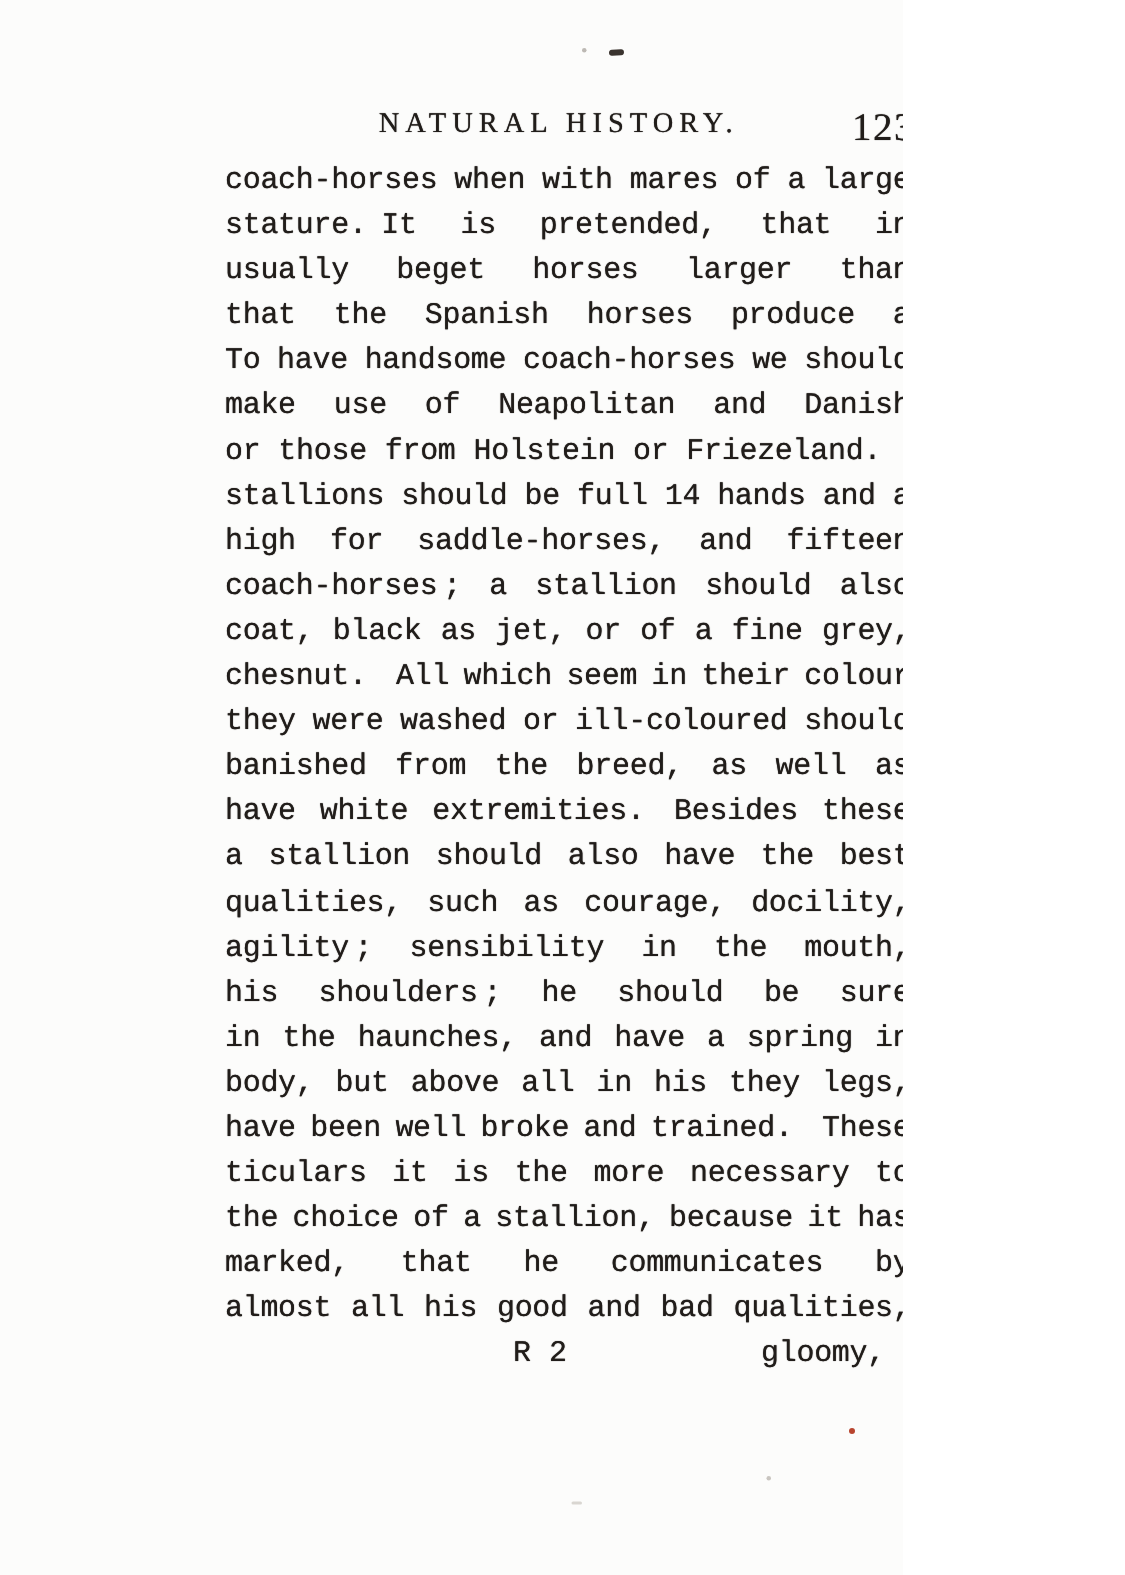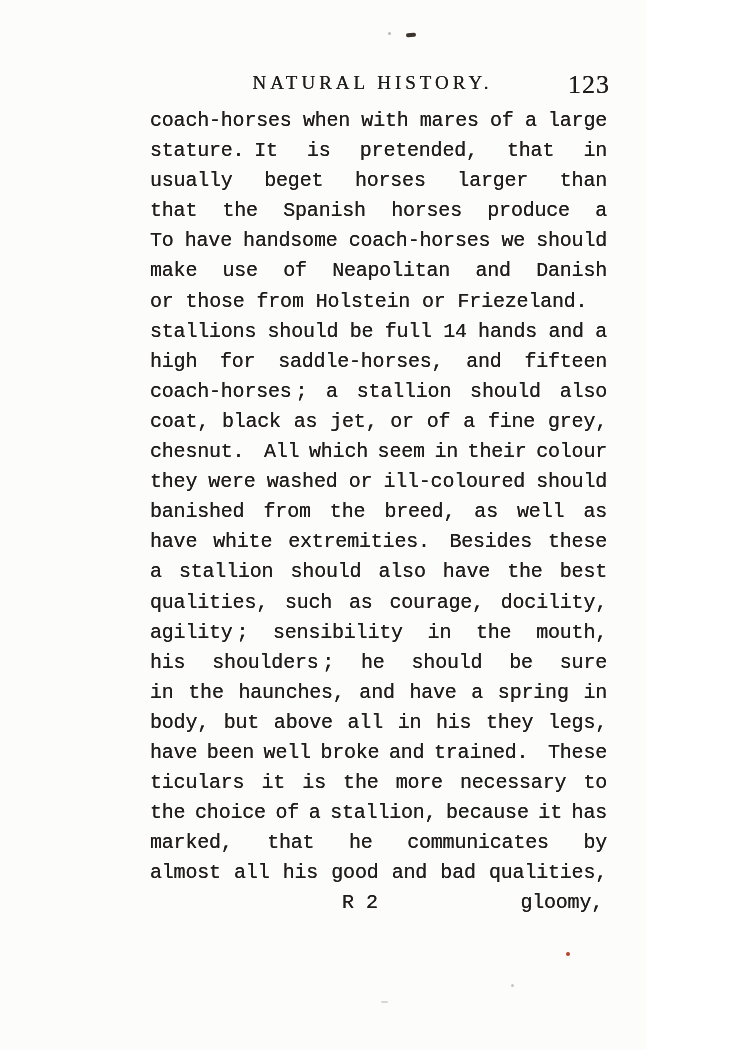--- a/index.html
+++ b/index.html
@@ -9,21 +9,20 @@
     background: #ffffff;
     font-family: "Liberation Serif", serif;
   }
   .page {
     position: relative;
     width: 602px; height: 1050px;
     background: #fcfcfb;
     color: #211d1a;
     overflow: hidden;
     text-shadow: 0 0 0.6px currentColor; 
-    padding-left: 44px;
   }
   
   .header {
     position: absolute;
     left: 150px; top: 72px;
     width: 457px; height: 26px;
   }
   .running-title {
     position: absolute; left: 0; right: 0;
     text-align: center;
@@ -58,21 +57,21 @@
   .footer-line {
     position: relative;
     height: 30.1px;
   }
   .signature {
     position: absolute; left: 192px; top: 0;
     letter-spacing: 1px;
     text-align: center;
   }
   .catchword {
-    position: absolute; right: 4px; top: 0;
+    position: absolute; right: 17px; top: 0;
   }
   
   .speck { position: absolute; border-radius: 50%; }
   .speck-dash1 { left: 406px; top: 33px; width: 10px; height: 4px; background: #3a332e; border-radius: 2px; transform: rotate(-4deg); }
   .speck-dot1  { left: 388px; top: 32px; width: 3px; height: 3px; background: #bdb9b4; }
   .speck-red   { left: 566px; top: 952px; width: 4px; height: 4px; background: #b8442e; }
   .speck-dot2  { left: 511px; top: 984px; width: 3px; height: 3px; background: #c9c5c0; }
   .speck-dash2 { left: 381px; top: 1001px; width: 7px; height: 2px; background: #d9d6d1; border-radius: 1px; }
 </style>
 </head>

